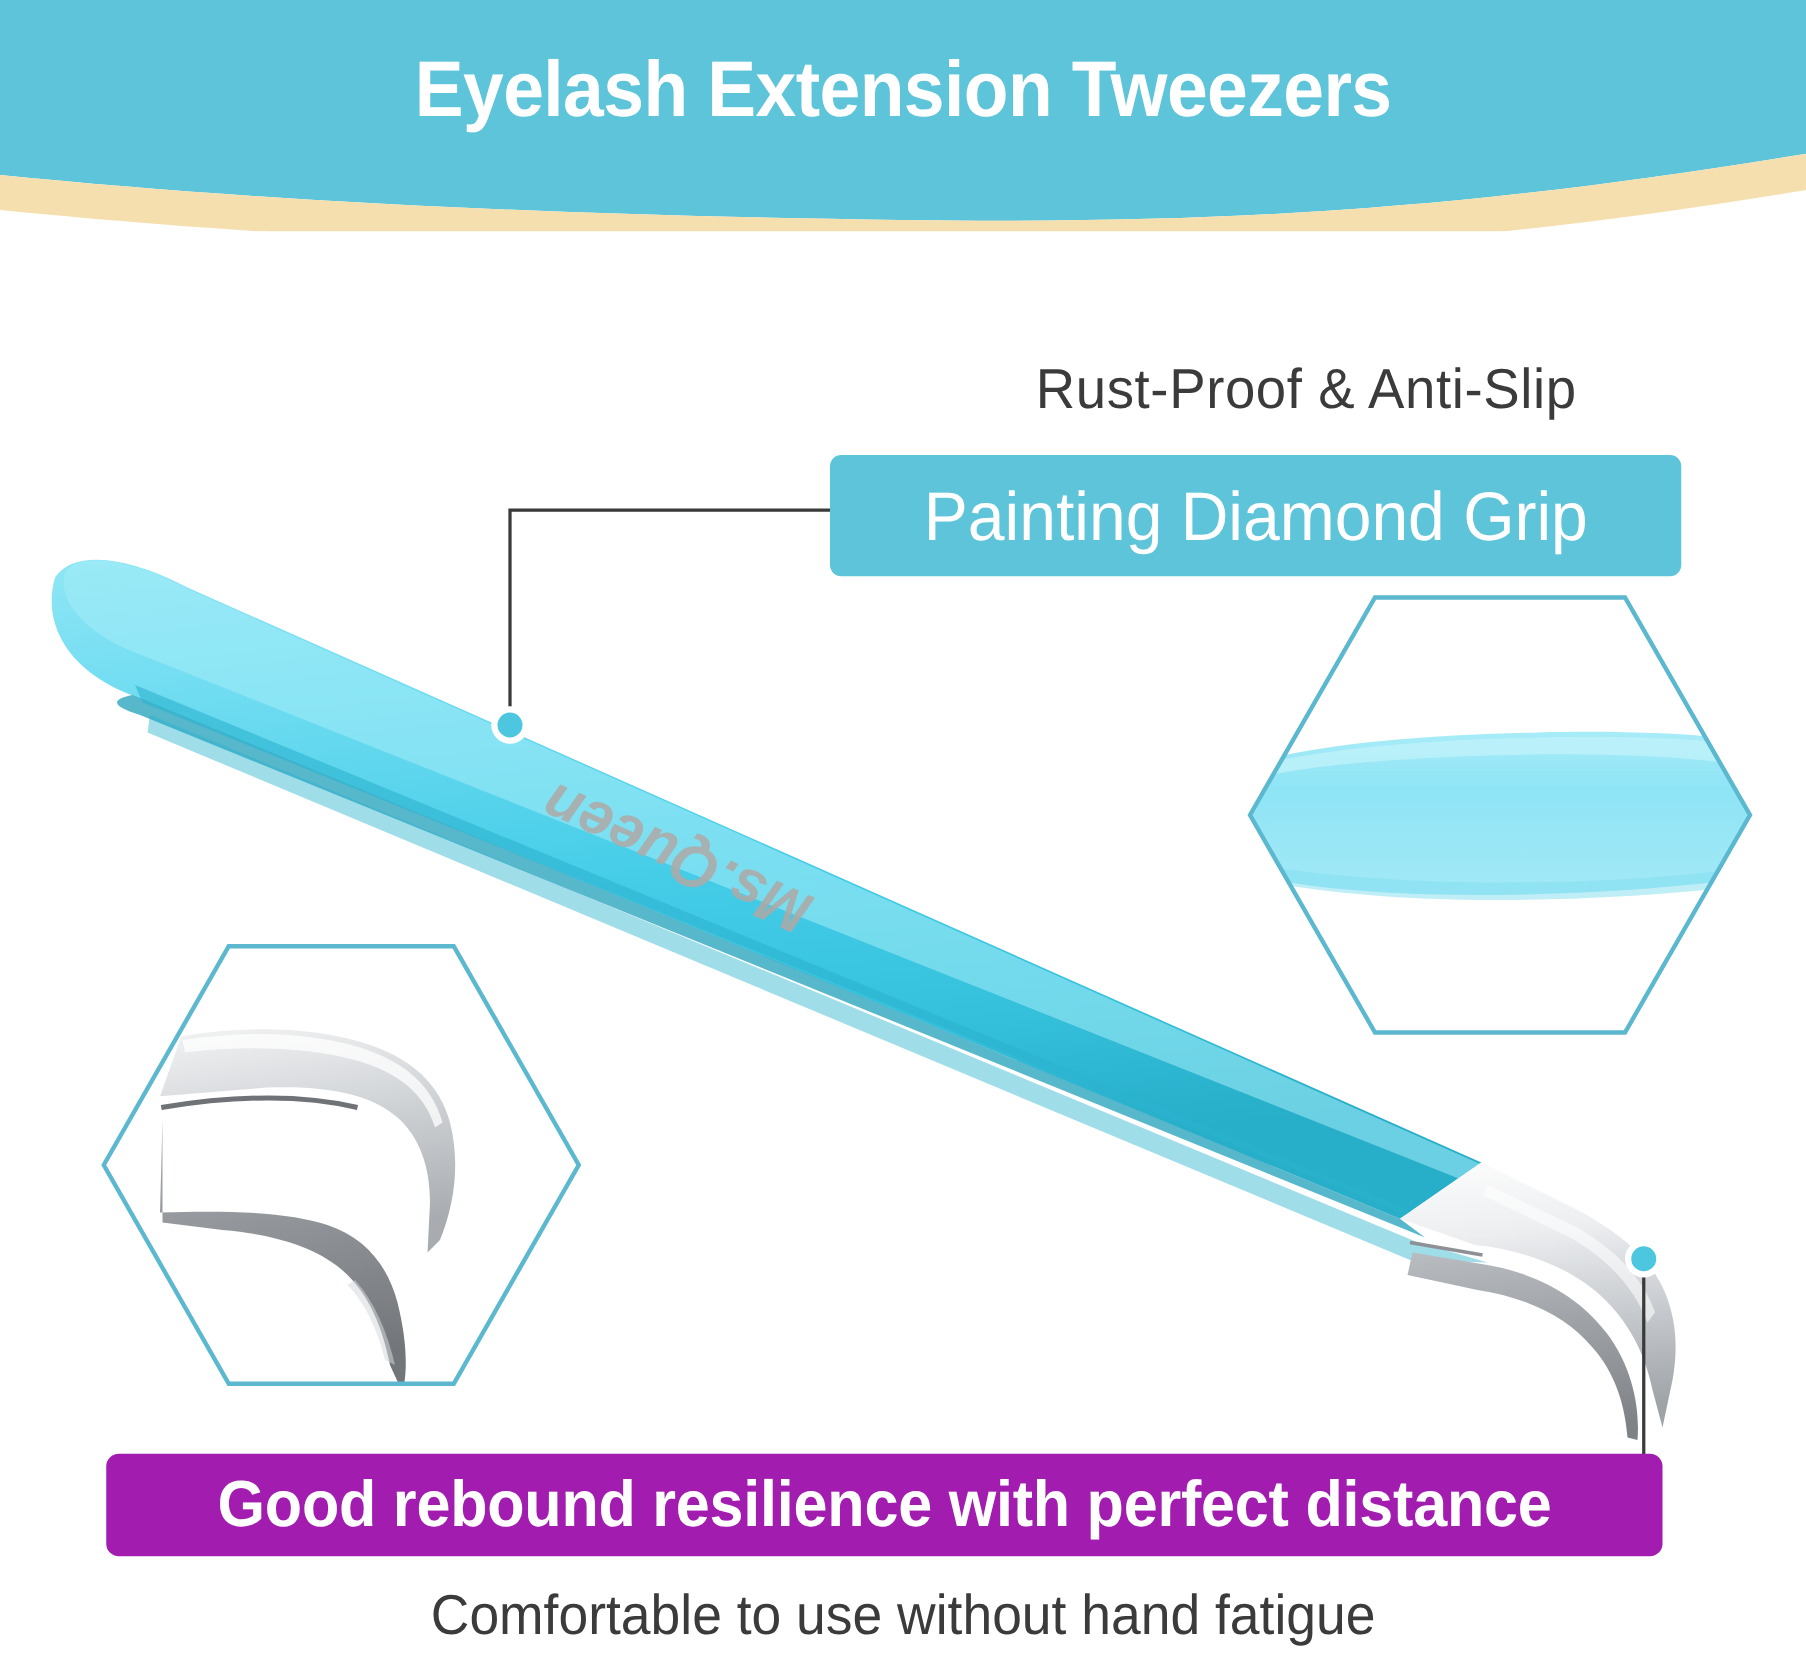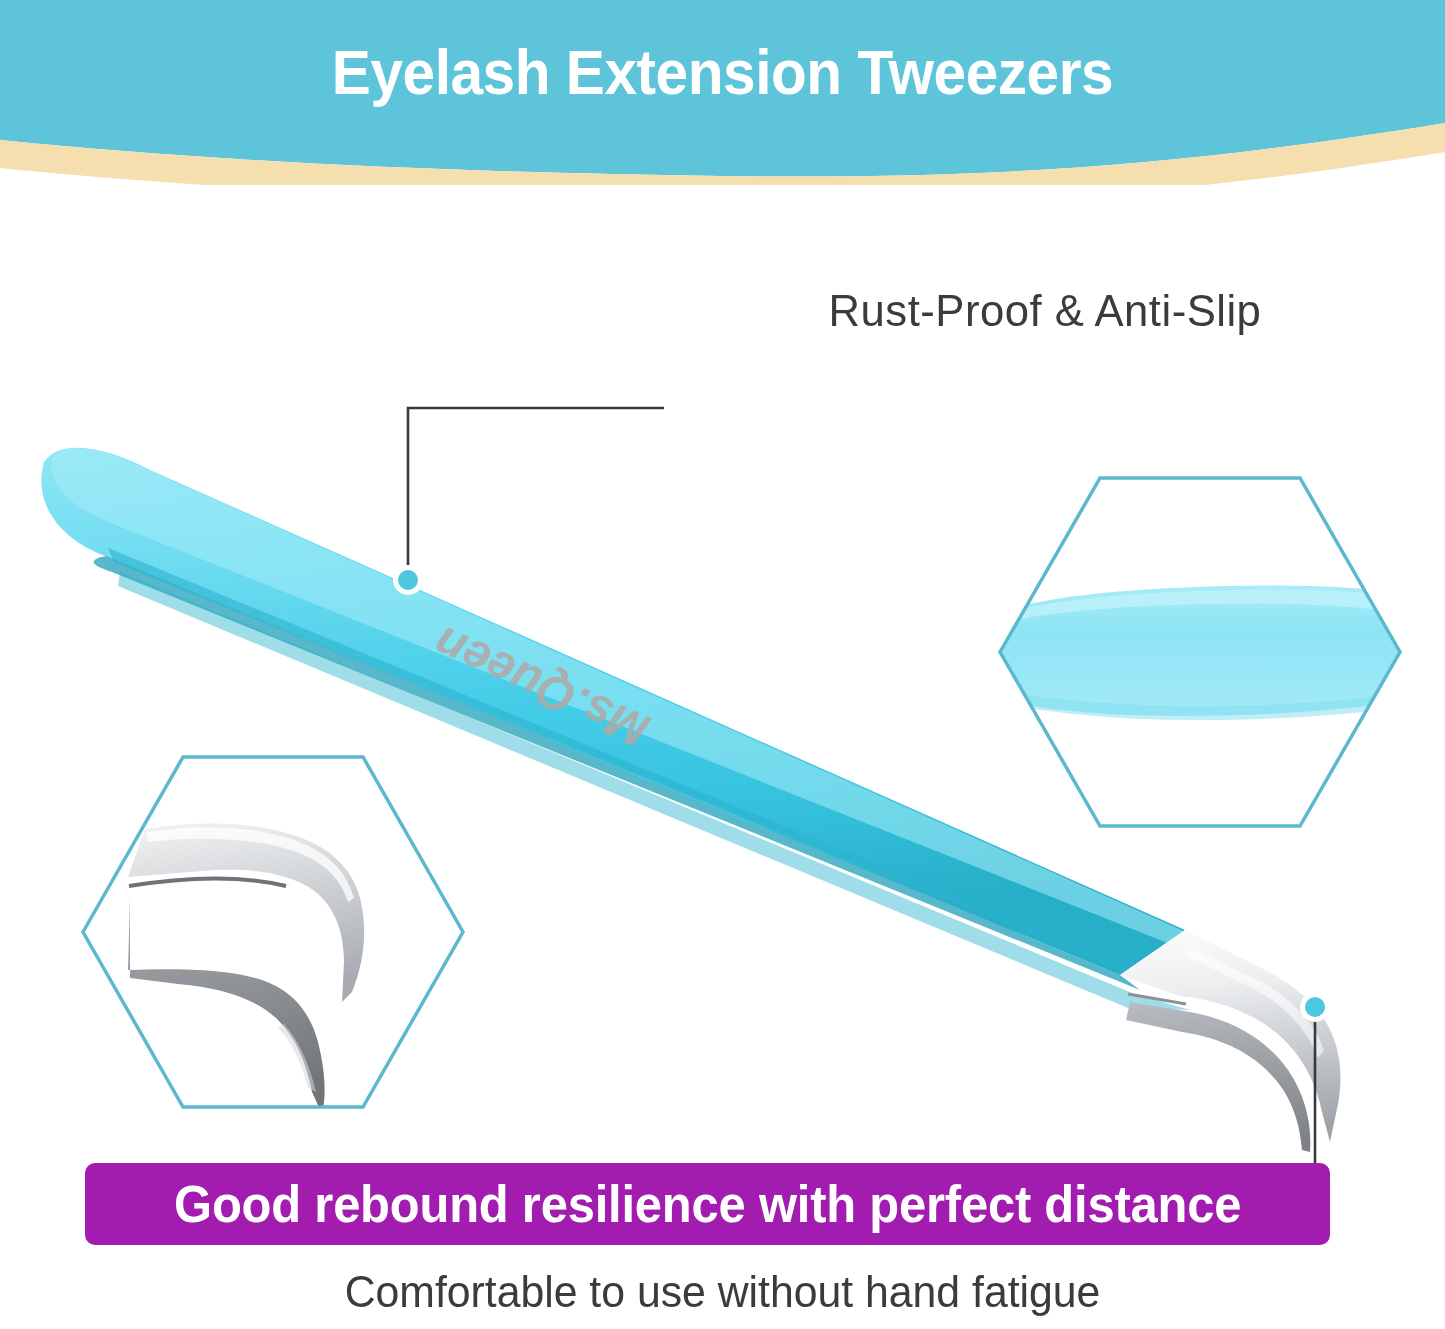--- a/index.html
+++ b/index.html
@@ -341,20 +341,23 @@
     <g fill="none" stroke="#3a3a3a" stroke-width="2.6">
       <path d="M1315,1010 L1315,1168"></path>
     </g>
   </svg>
 
   <div class="marker-dot marker-grip"></div>
   <div class="marker-dot marker-tip"></div>
 
   <div class="subhead-rustproof">Rust-Proof &amp; Anti-Slip</div>
 
+  <div class="badge-grip">
+    <span class="badge-grip-label">Painting Diamond Grip</span>
+  </div>
 
   <div class="banner-rebound">
     <span class="banner-rebound-label">Good rebound resilience with perfect distance</span>
   </div>
 
   <div class="footnote-comfortable">Comfortable to use without hand fatigue</div>
 
 </div>
 
 </body></html>

